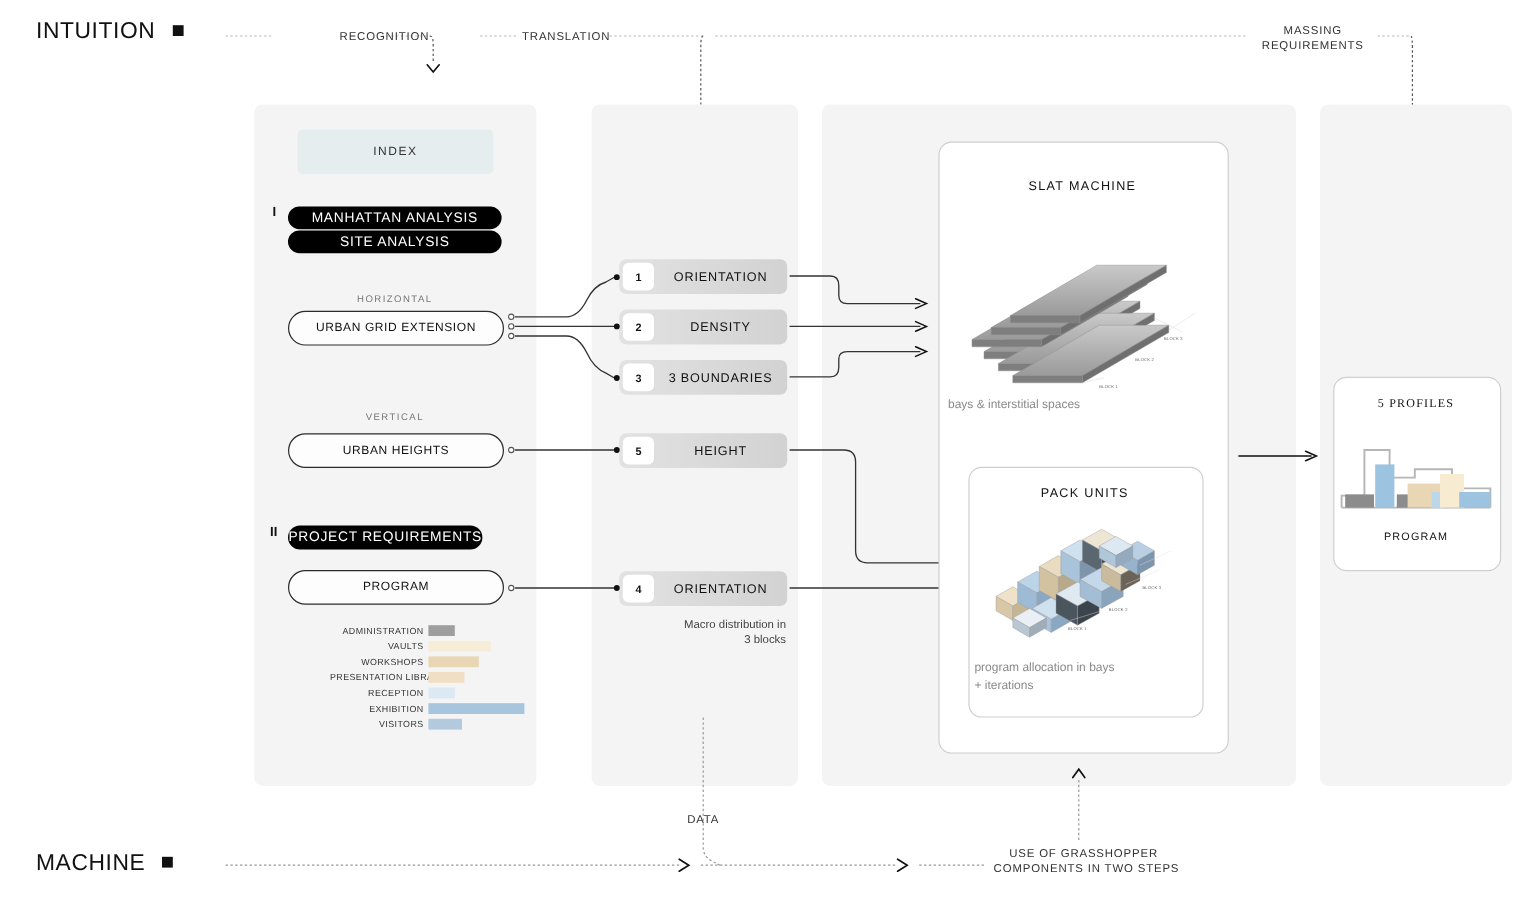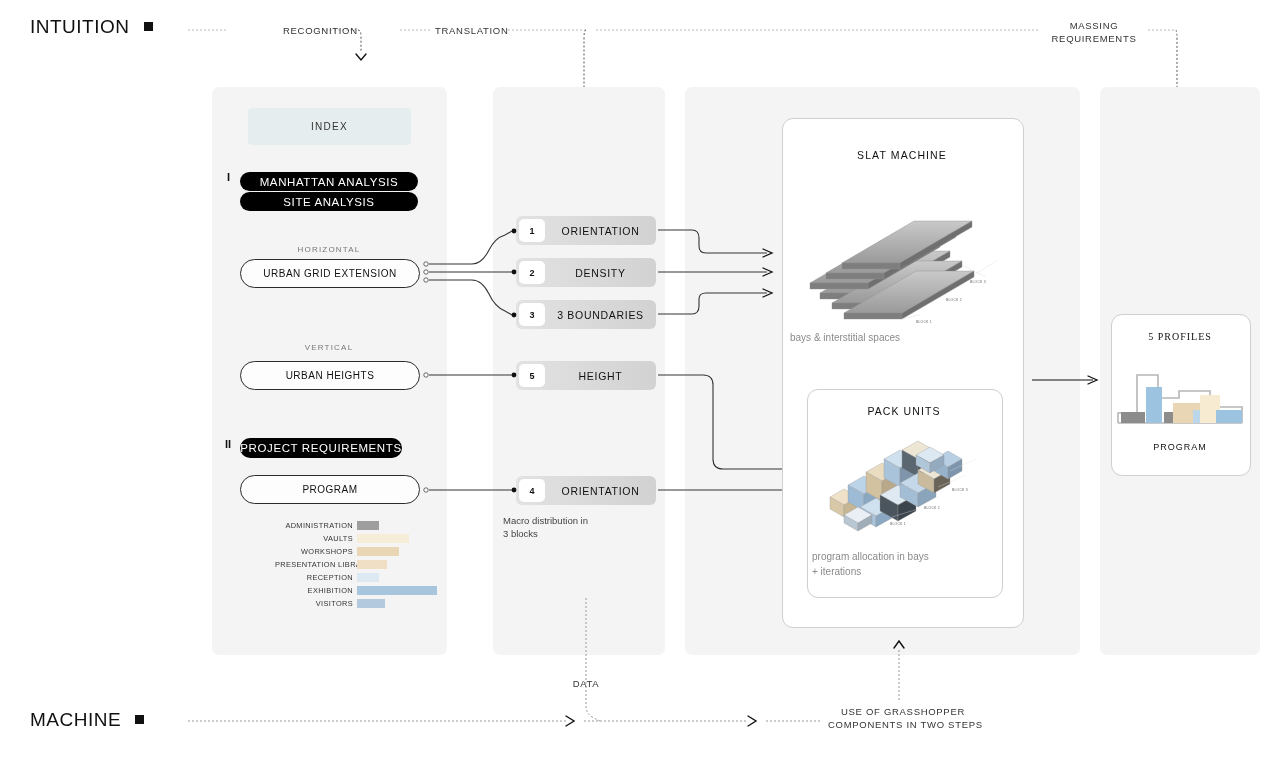--- a/index.html
+++ b/index.html
@@ -25,21 +25,21 @@
   .legend-row{display:flex;align-items:center;height:13px;}
   .legend-name{font-size:7.4px;letter-spacing:.35px;color:#333;text-align:right;width:78px;
                padding-right:4px;white-space:nowrap;}
   .legend-bar{height:9px;}
   
   .step{position:absolute;height:29px;width:140px;border-radius:6px;
         background:linear-gradient(90deg,#e2e2e2 0%,#d2d2d2 100%);display:flex;align-items:center;}
   .step-num{width:26px;height:23px;margin-left:3px;background:#fff;border-radius:5px;display:flex;
             align-items:center;justify-content:center;font-size:9px;font-weight:bold;color:#111;}
   .step-txt{flex:1;text-align:center;font-size:10.5px;letter-spacing:.7px;color:#111;}
-  .cap-note{font-size:9.5px;color:#444;text-align:left;line-height:13px;}
+  .cap-note{font-size:9.5px;color:#444;text-align:right;line-height:13px;}
   
   .card{background:#fff;border:1px solid #cfcfcf;border-radius:11px;}
   .card-title{font-size:10.5px;letter-spacing:1.1px;color:#111;text-align:center;}
   .card-sub{font-size:10px;color:#8a8a8a;line-height:15px;}
   .profile-title{font-size:10px;letter-spacing:1px;color:#111;text-align:center;}
   .profile-sub{font-size:9px;letter-spacing:1px;color:#111;text-align:center;}
   svg{overflow:visible;}
   .blk-lbl{font-size:3.4px;fill:#666;letter-spacing:.2px;}
 </style>
 </head>

